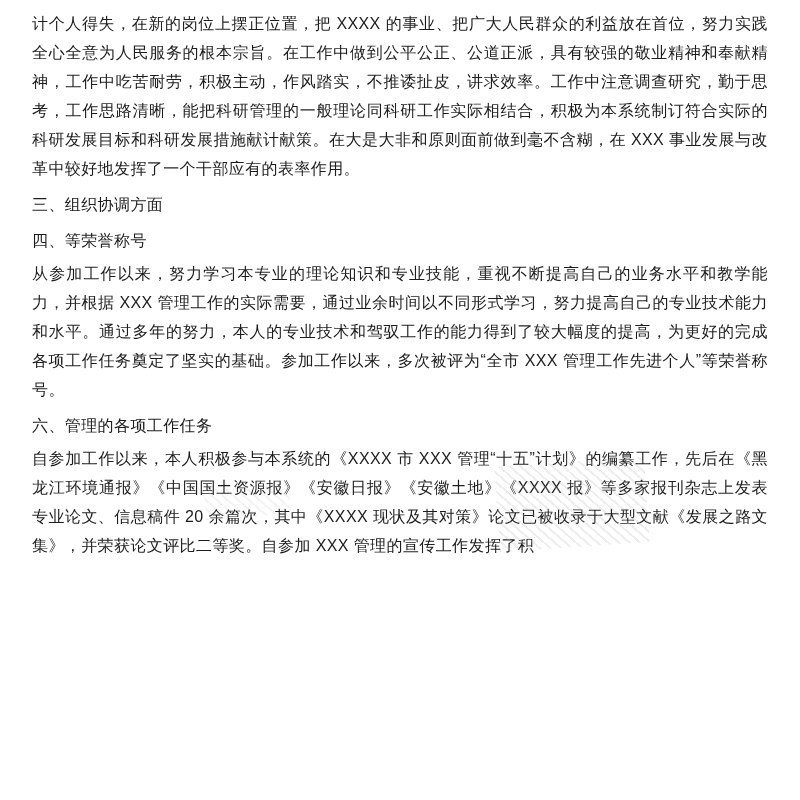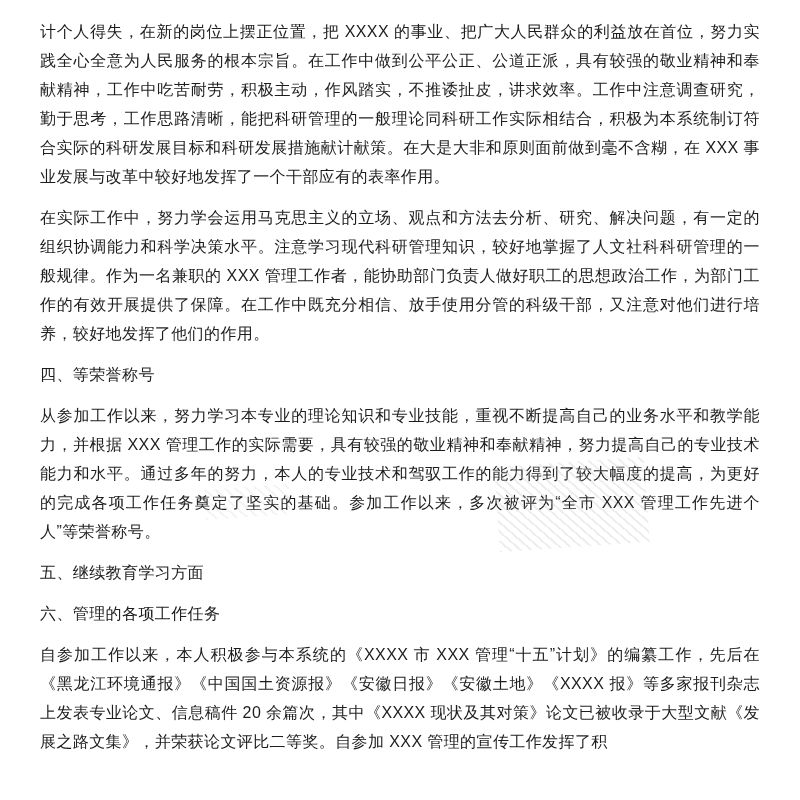--- a/index.html
+++ b/index.html
@@ -24,21 +24,21 @@
     color: #1d1d1d;
   }
   .doc-body {
     font-size: 16px;
     line-height: 29px;
     letter-spacing: 0.4px;
     text-align: justify;
     text-justify: inter-ideograph;
   }
   .block {
-    margin: 12px;
+    margin: 4px;
   }
   .block.paragraph {
     text-align: justify;
   }
   .block.heading {
     margin-top: 7px;
     text-align: left;
   }
   
   .watermark {
@@ -67,22 +67,21 @@
     height: 30px;
     opacity: 0.3;
   }
 </style>
 </head>
 <body>
 
 <div class="doc-page">
   <div class="doc-body" id="doc-body">
       <div class="block paragraph">计个人得失，在新的岗位上摆正位置，把 XXXX 的事业、把广大人民群众的利益放在首位，努力实践全心全意为人民服务的根本宗旨。在工作中做到公平公正、公道正派，具有较强的敬业精神和奉献精神，工作中吃苦耐劳，积极主动，作风踏实，不推诿扯皮，讲求效率。工作中注意调查研究，勤于思考，工作思路清晰，能把科研管理的一般理论同科研工作实际相结合，积极为本系统制订符合实际的科研发展目标和科研发展措施献计献策。在大是大非和原则面前做到毫不含糊，在 XXX 事业发展与改革中较好地发挥了一个干部应有的表率作用。</div>
-      <div class="block paragraph">在实际工作中，努力学会运用马克思主义的立场、观点和方法去分析、研究、解决问题，有一定的组织协调能力和科学决策水平。注意学习现代科研管理知识，较好地掌握了人文社科科研管理的一般规律。作为一名兼职的 XXX 管理工作者，能协助部门负责人做好职工的思想政治工作，为部门工作的有效开展提供了保障。在工作中既充分相信、放手使用分管的科级干部，又注意对他们进行培养，较好地发挥了他们的作用。</div>
+      <div class="block heading">三、组织协调方面</div>
       <div class="block heading">四、等荣誉称号</div>
-      <div class="block paragraph">从参加工作以来，努力学习本专业的理论知识和专业技能，重视不断提高自己的业务水平和教学能力，并根据 XXX 管理工作的实际需要，具有较强的敬业精神和奉献精神，努力提高自己的专业技术能力和水平。通过多年的努力，本人的专业技术和驾驭工作的能力得到了较大幅度的提高，为更好的完成各项工作任务奠定了坚实的基础。参加工作以来，多次被评为“全市 XXX 管理工作先进个人”等荣誉称号。</div>
-      <div class="block heading">五、继续教育学习方面</div>
+      <div class="block paragraph">从参加工作以来，努力学习本专业的理论知识和专业技能，重视不断提高自己的业务水平和教学能力，并根据 XXX 管理工作的实际需要，通过业余时间以不同形式学习，努力提高自己的专业技术能力和水平。通过多年的努力，本人的专业技术和驾驭工作的能力得到了较大幅度的提高，为更好的完成各项工作任务奠定了坚实的基础。参加工作以来，多次被评为“全市 XXX 管理工作先进个人”等荣誉称号。</div>
       <div class="block heading">六、管理的各项工作任务</div>
       <div class="block paragraph">自参加工作以来，本人积极参与本系统的《XXXX 市 XXX 管理“十五”计划》的编纂工作，先后在《黑龙江环境通报》《中国国土资源报》《安徽日报》《安徽土地》《XXXX 报》等多家报刊杂志上发表专业论文、信息稿件 20 余篇次，其中《XXXX 现状及其对策》论文已被收录于大型文献《发展之路文集》，并荣获论文评比二等奖。自参加 XXX 管理的宣传工作发挥了积</div>
     </div>
   <div class="watermark wm-right"></div>
   <div class="watermark wm-left"></div>
 </div>
 
 </body></html>

